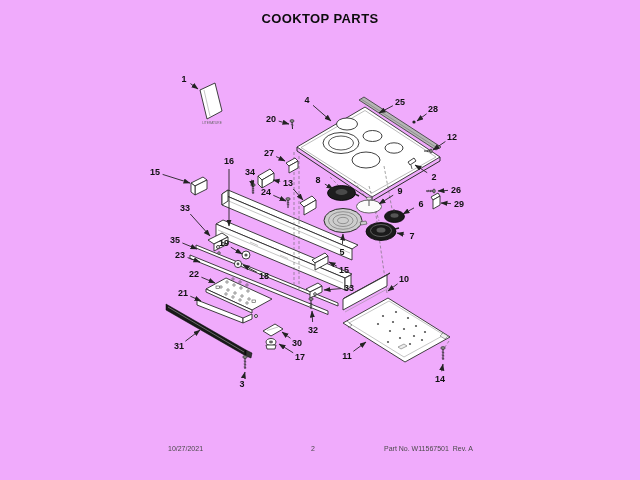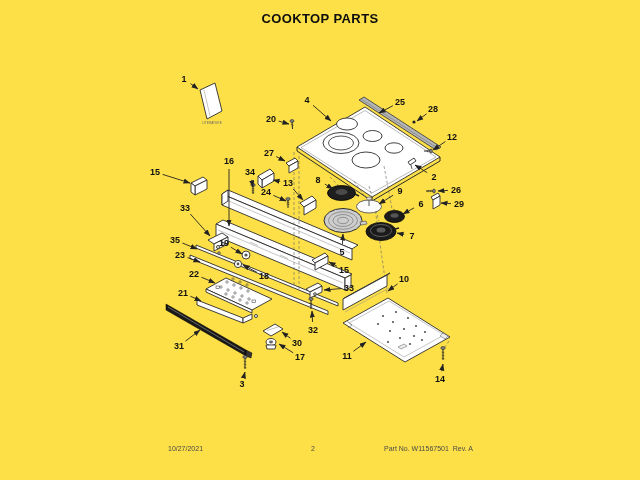--- a/index.html
+++ b/index.html
@@ -1,16 +1,16 @@
 <!DOCTYPE html>
 <html><head>
 <meta charset="utf-8">
 <style>
   html,body{margin:0;padding:0;background:#fff;}
-  .page{position:relative;width:640px;height:480px;background:#fde047;overflow:hidden;
+  .page{position:relative;width:640px;height:480px;background:#f0abfc;overflow:hidden;
         font-family:"Liberation Sans",sans-serif;}
   .title{position:absolute;top:11px;left:0;right:0;text-align:center;
          font-size:13px;font-weight:bold;color:#0d0d0d;letter-spacing:.4px;}
   .footer{position:absolute;font-size:7px;color:#4a4a4a;white-space:pre;}
   .footer-date{top:445px;left:168px;}
   .footer-page{top:445px;left:296px;width:34px;text-align:center;}
   .footer-part{top:445px;left:384px;}
   svg.diagram{position:absolute;left:0;top:0;}
   .callout{font:bold 9px "Liberation Sans",sans-serif;fill:#111;text-anchor:middle;}
   .leader{stroke:#222;stroke-width:.9;}

